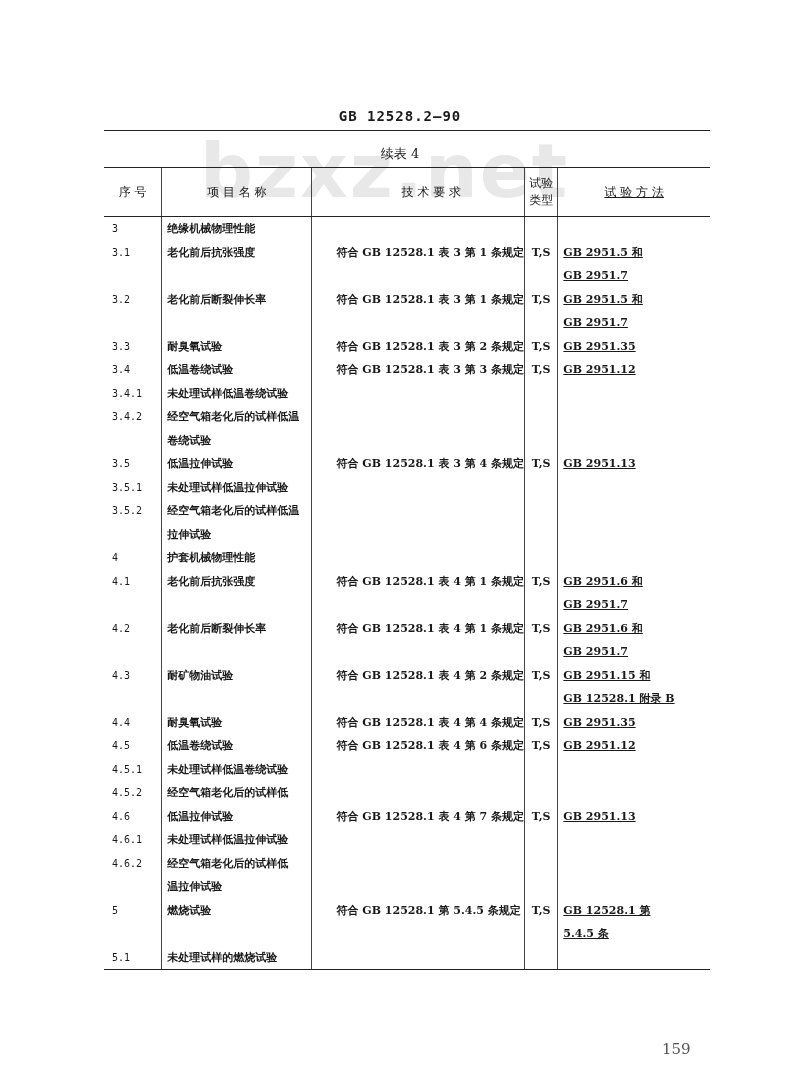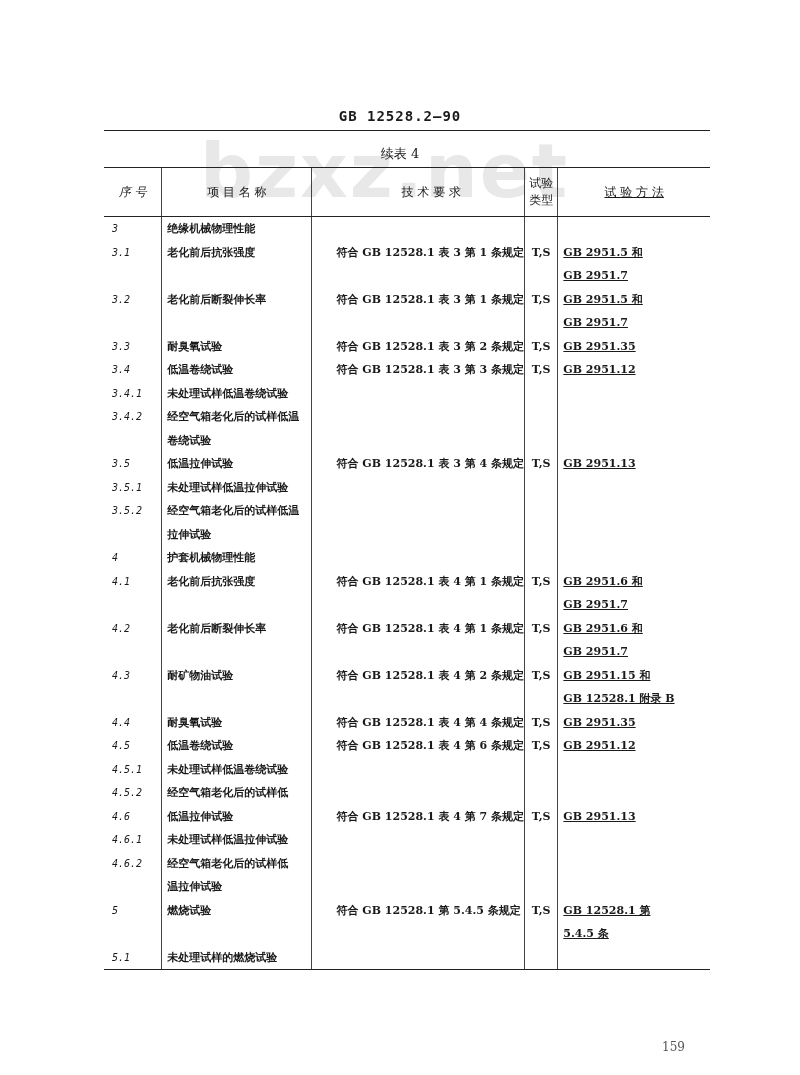--- a/index.html
+++ b/index.html
@@ -7,32 +7,32 @@
          font-family: "DejaVu Serif", "Liberation Serif", serif; color: #1a1a1a; }
   .std-code { position: absolute; top: 108px; left: 0; width: 800px; text-align: center;
               font-family: "DejaVu Sans Mono", "Liberation Mono", monospace; font-size: 14px; font-weight: bold; letter-spacing: 1px; }
   .top-rule { position: absolute; top: 130px; left: 104px; width: 606px; height: 1px; background: #222; }
   .watermark { position: absolute; top: 128px; left: 200px; font-family: "DejaVu Sans", sans-serif;
                font-weight: bold; font-size: 74px; color: #e8e8e8; letter-spacing: 2px; z-index: 0; }
   .table-caption { position: absolute; top: 145px; left: 0; width: 800px; text-align: center; font-size: 13px; z-index: 1; }
   table { position: absolute; top: 167px; left: 104px; width: 606px; border-collapse: collapse; z-index: 1;
           font-size: 11px; }
   th { font-weight: normal; font-size: 12px; height: 46px; border-top: 1.5px solid #222; border-bottom: 1px solid #222; }
-  th.c1, td.c1 { width: 63px; font-style: italic; }
+  th.c1, td.c1 { width: 63px; }
   th.c2, td.c2 { width: 153px; }
   th.c3, td.c3 { width: 178px; padding-left: 27px; }
   th.c4, td.c4 { width: 40px; }
   th.c5, td.c5 { width: 172px; text-decoration: underline; }
   .vl { border-left: 1px solid #444; }
   td { height: 23.5px; padding: 0 0 0 5px; vertical-align: middle; white-space: nowrap; font-weight: bold; }
   td.c1 { padding-left: 8px; font-weight: normal; font-family: "DejaVu Sans Mono", "Liberation Mono", monospace; font-size: 10px; }
   td.c4 { text-align: center; padding-left: 0; margin-top: 12px; }
   td.c3 { padding-left: 24px; }
   tr.last td { border-bottom: 1.5px solid #222; }
-  .page-num { position: absolute; top: 1040px; left: 662px; font-size: 12px; color: #555; }
+  .page-num { position: absolute; top: 1040px; left: 662px; font-size: 15px; color: #555; }
 </style>
 </head>
 <body>
 
 <div class="std-code">GB 12528.2—90</div>
 <div class="top-rule"></div>
 <div class="watermark">bzxz.net</div>
 <div class="table-caption">续表 4</div>
 
 <table>

